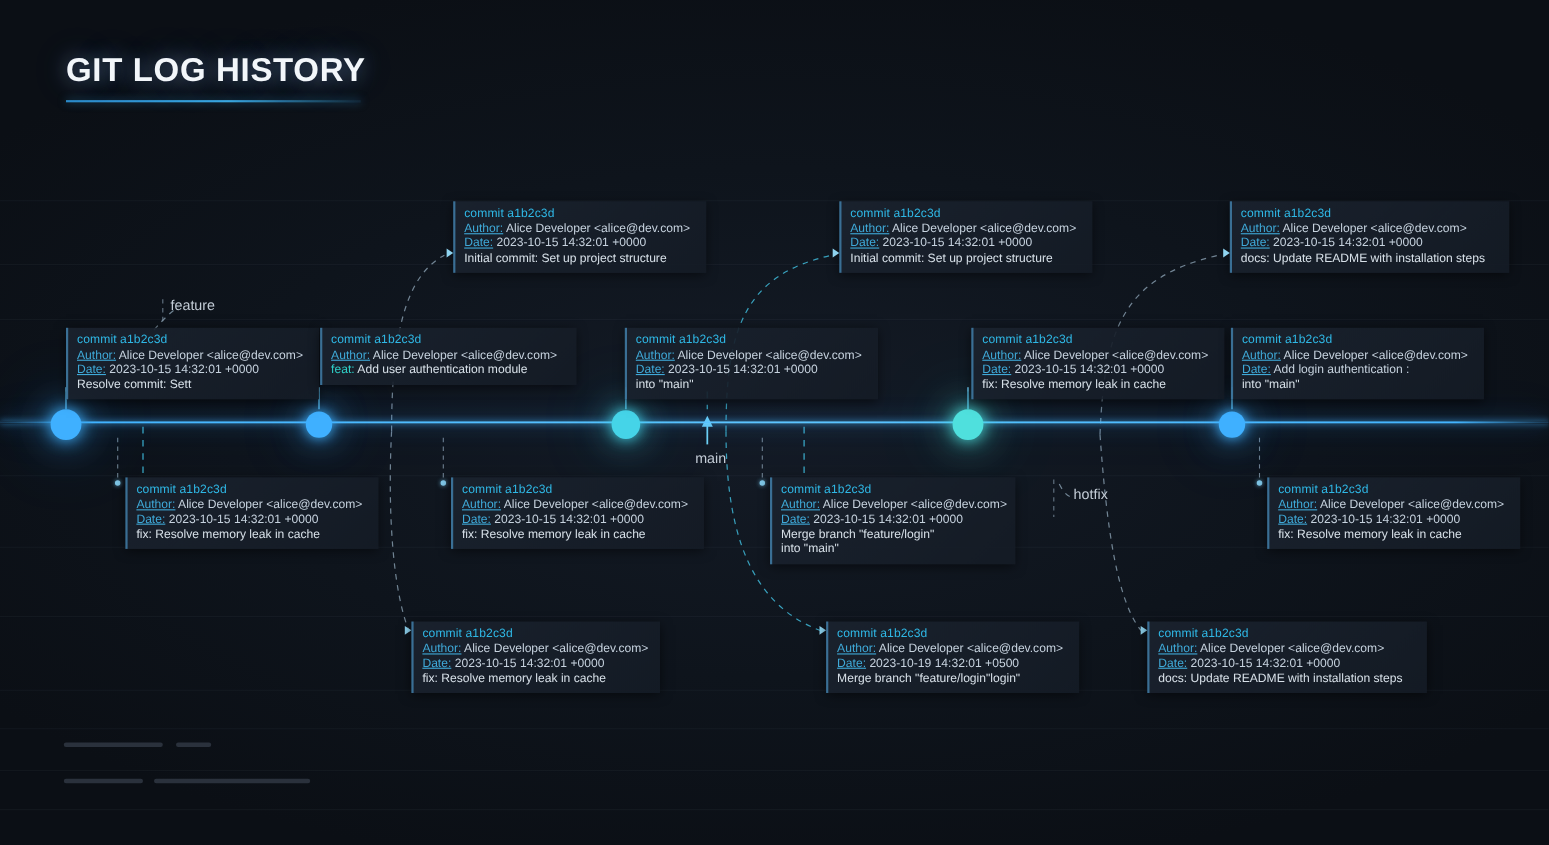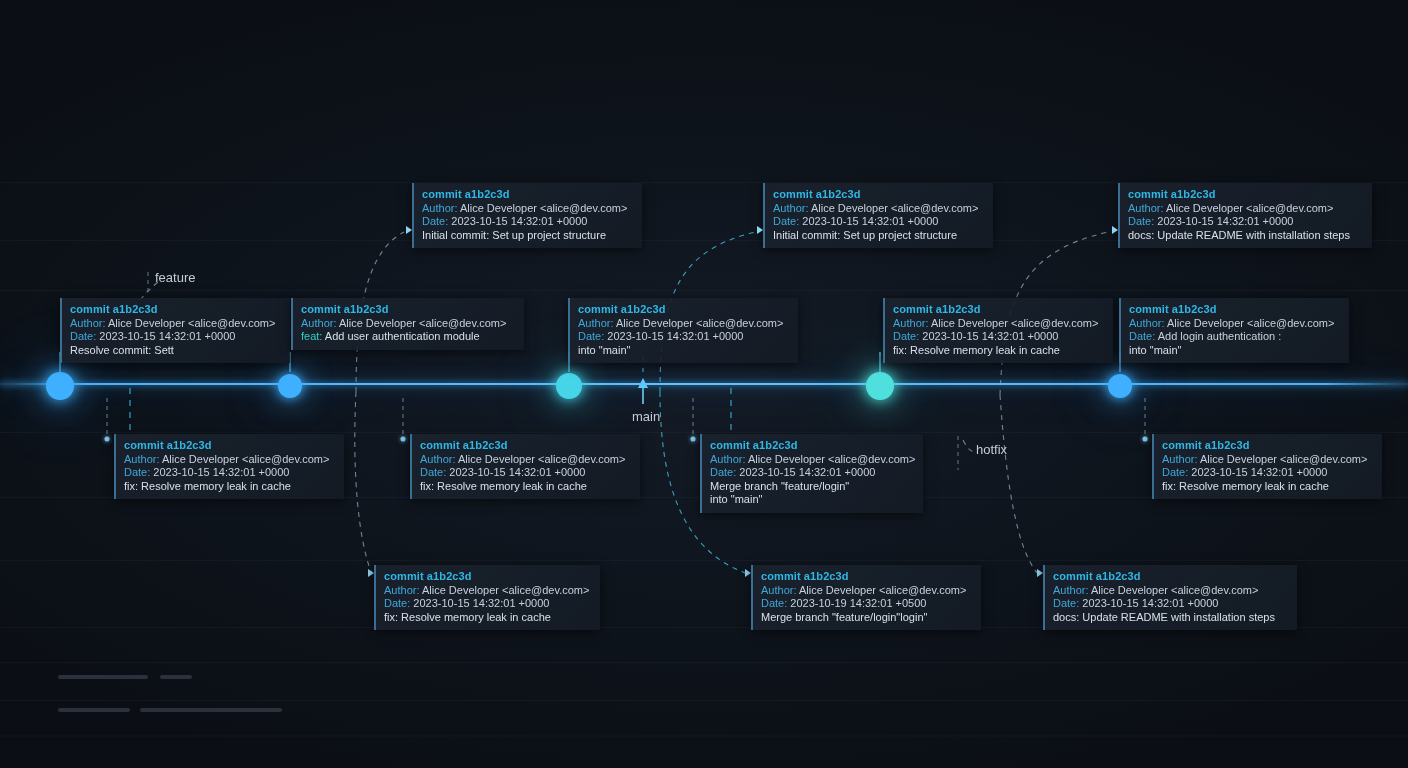--- a/index.html
+++ b/index.html
@@ -52,22 +52,22 @@
   .card {
     position: absolute;
     padding: 5px 8px 6px 8px;
     background: linear-gradient(135deg, rgba(26,34,46,0.93) 0%, rgba(20,27,37,0.90) 100%);
     border-left: 2px solid rgba(90,180,240,0.55);
     box-shadow: 0 2px 10px rgba(0,0,0,0.55);
     line-height: 13.5px;
     white-space: nowrap;
   }
   .card div { font-size: 11px; }
-  .c-hash  { color: #2fb8e6; font-weight: bold; letter-spacing: 0.1px; }
-  .c-key   { color: #3fa9d8; }
+  .c-hash  { color: #2fb8e6; font-weight: normal; letter-spacing: 0.1px; }
+  .c-key   { color: #3fa9d8; text-decoration: underline; }
   .c-val   { color: #c6d2de; margin-top: 47px; }
   .c-msg   { color: #d7e0e8; }
   .tag-feat { color: #2fd0c8; }
 
   
   .arrowhead {
     position: absolute; width: 0; height: 0;
     border-top: 4px solid transparent;
     border-bottom: 4px solid transparent;
     border-left: 6px solid #8fd4f0;
@@ -100,20 +100,24 @@
   <div class="rule" style="top:182px"></div>
   <div class="rule" style="top:240px"></div>
   <div class="rule" style="top:290px"></div>
   <div class="rule" style="top:432px"></div>
   <div class="rule" style="top:497px"></div>
   <div class="rule" style="top:560px"></div>
   <div class="rule" style="top:627px"></div>
   <div class="rule" style="top:662px"></div>
   <div class="rule" style="top:700px"></div>
 
+  <div class="title-wrap">
+    <div class="title">GIT LOG HISTORY</div>
+    <div class="title-underline"></div>
+  </div>
 
   <svg class="overlay">
 
     <g stroke="#8da3b5" stroke-width="1" stroke-dasharray="4 4" fill="none" opacity="0.75">
       <line x1="60" y1="352" x2="60" y2="356"></line>
       <line x1="107" y1="398" x2="107" y2="438"></line>
       <line x1="290" y1="352" x2="290" y2="356"></line>
       <line x1="403" y1="398" x2="403" y2="438"></line>
       <line x1="569" y1="352" x2="569" y2="356"></line>
       <line x1="693" y1="398" x2="693" y2="438"></line>

